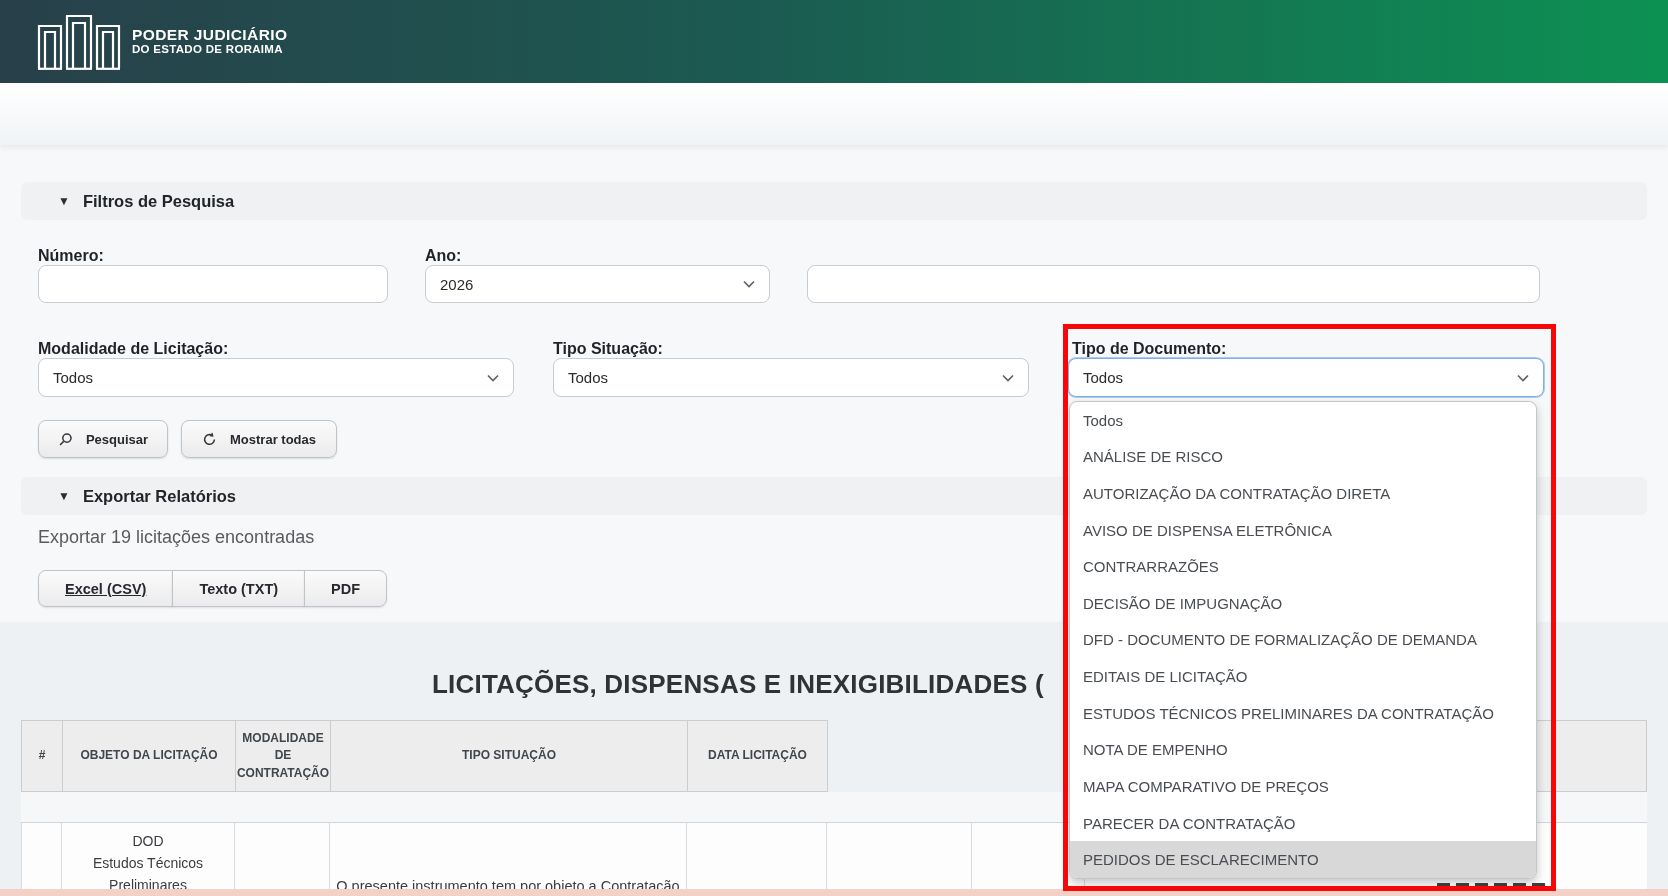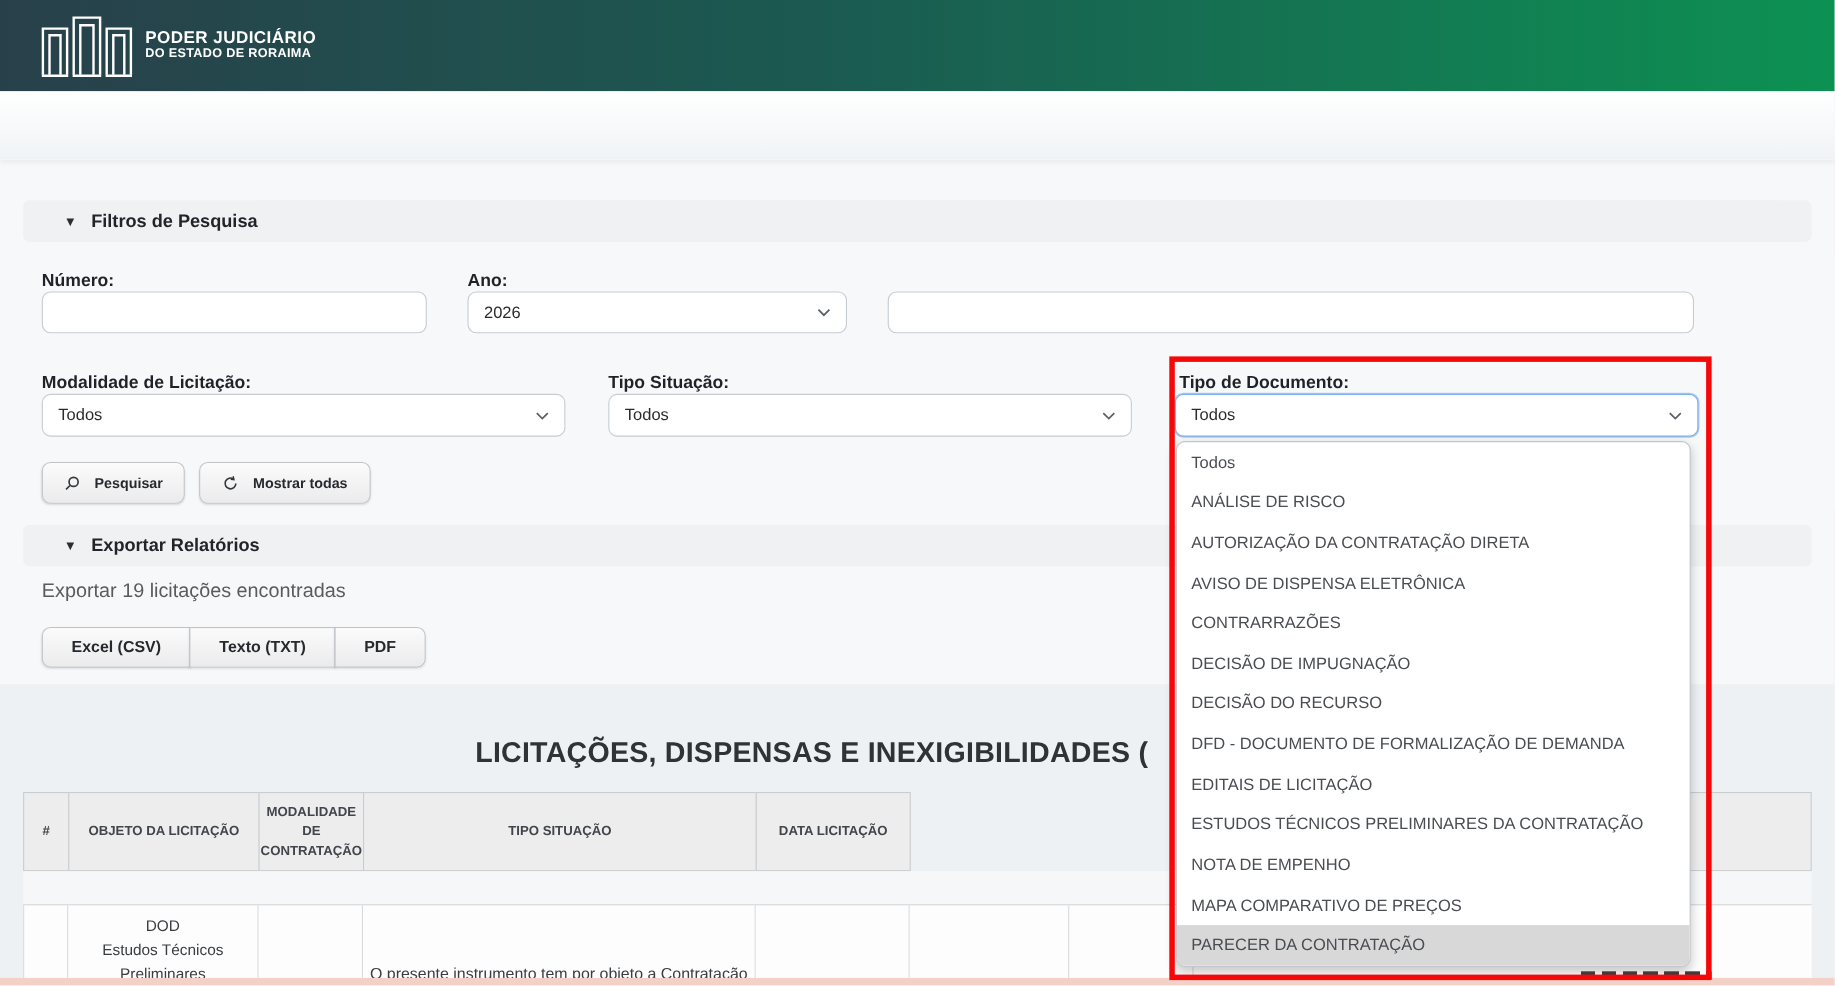--- a/index.html
+++ b/index.html
@@ -30,21 +30,21 @@
   .select{height:39px;background:#fff;border:1px solid #c6ccd2;border-radius:8px;box-sizing:border-box;display:flex;align-items:center;justify-content:space-between;padding:0 14px;cursor:pointer;}
   .select .val{font-size:15px;color:#2b2b2b;}
   .select.focused{border:1px solid #7fb1e6;box-shadow:0 0 0 1px #a9cbee;}
 
   .btn{display:flex;align-items:center;gap:13px;justify-content:center;height:38px;background:linear-gradient(#fbfbfb,#ebebed);border:1px solid #bfc4c9;border-radius:8px;box-shadow:0 1px 2px rgba(0,0,0,.12);font-size:13px;font-weight:600;color:#26292d;cursor:pointer;box-sizing:border-box;font-family:"Liberation Sans",sans-serif;}
 
   .summary{font-size:18px;color:#595b5e;}
 
   .expgroup{display:flex;}
   .exp-btn{height:37px;background:linear-gradient(#fbfbfb,#ebebed);border:1px solid #bfc4c9;font-size:14.5px;font-weight:600;color:#26292d;cursor:pointer;box-sizing:border-box;margin-left:-1px;font-family:"Liberation Sans",sans-serif;box-shadow:0 1px 2px rgba(0,0,0,.10);}
-  button.exp-btn:first-of-type{border-radius:8px 0 0 8px;margin-left:0;}
+  button.exp-btn:first-of-type{border-radius:8px 0 0 8px;margin-left:0;text-decoration:underline;}
   button.exp-btn:last-of-type{border-radius:0 8px 8px 0;}
 
   
   .rtitle{font-size:26px;font-weight:bold;color:#303336;white-space:nowrap;letter-spacing:.2px;}
   .thead{display:grid;grid-template-columns:41px 173px 95px 357px 140px 145px 113px;width:1064px;height:72px;}
   .th{background:#ededee;border:1px solid #c9cdd0;margin-right:-1px;display:flex;align-items:center;justify-content:center;text-align:center;font-size:12px;font-weight:bold;color:#41464c;padding:4px 6px;box-sizing:border-box;line-height:1.45;}
   .th-filler{width:562px;height:72px;background:#ededee;border:1px solid #c9cdd0;box-sizing:border-box;}
   .gaprow{width:1626px;height:30px;background:#f6f7f9;}
   .datarow{display:grid;grid-template-columns:41px 173px 95px 357px 140px 145px 113px 1fr;width:1626px;height:74px;background:#fdfdfe;border-top:1px solid #d3d6d8;}
   .td{border-right:1px solid #d9dcde;box-sizing:border-box;position:relative;}
@@ -205,24 +205,24 @@
   <div class="abs dashes"></div>
 
   <div class="abs dd-panel">
 
   <div class="dd-option">Todos</div>
       <div class="dd-option">ANÁLISE DE RISCO</div>
       <div class="dd-option">AUTORIZAÇÃO DA CONTRATAÇÃO DIRETA</div>
       <div class="dd-option">AVISO DE DISPENSA ELETRÔNICA</div>
       <div class="dd-option">CONTRARRAZÕES</div>
       <div class="dd-option">DECISÃO DE IMPUGNAÇÃO</div>
-      <div class="dd-option">DECISÃO DO RECURSO</div>
       <div class="dd-option">DFD - DOCUMENTO DE FORMALIZAÇÃO DE DEMANDA</div>
       <div class="dd-option">EDITAIS DE LICITAÇÃO</div>
       <div class="dd-option">ESTUDOS TÉCNICOS PRELIMINARES DA CONTRATAÇÃO</div>
       <div class="dd-option">NOTA DE EMPENHO</div>
       <div class="dd-option">MAPA COMPARATIVO DE PREÇOS</div>
       <div class="dd-option">PARECER DA CONTRATAÇÃO</div>
+      <div class="dd-option">PEDIDOS DE ESCLARECIMENTO</div>
     </div>
 
   <div class="abs redbox"></div>
 
 </div>
 
 </body></html>

